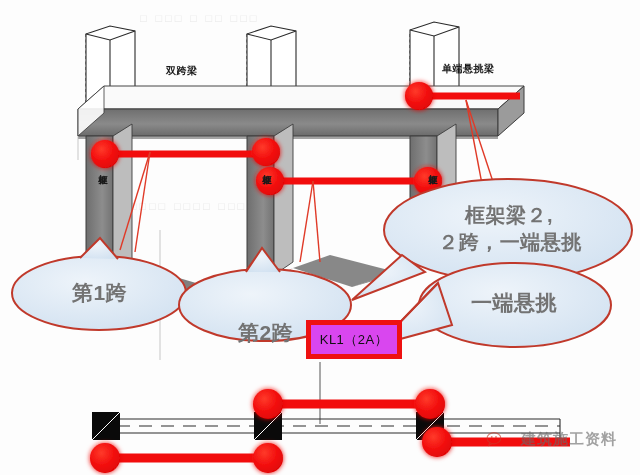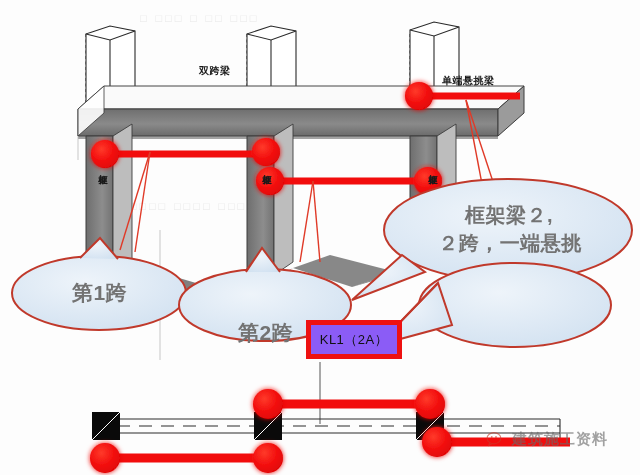--- a/index.html
+++ b/index.html
@@ -51,37 +51,37 @@
     font-weight: bold;
     color: #737373;
     text-align: center;
     white-space: nowrap;
     line-height: 1.18;
     letter-spacing: 0.5px;
   }
   .kl-box {
     position: absolute;
     border: 5px solid #ee1111;
-    background: #8b5cf6;
+    background: #d946ef;
     box-sizing: border-box;
     display: flex;
     align-items: center;
     justify-content: center;
   }
   .kl-text {
     font-size: 13px;
     font-family: "Liberation Sans", "DejaVu Sans", sans-serif;
     color: #111;
     letter-spacing: 0.5px;
   }
   .watermark {
     position: absolute;
     display: flex;
     align-items: center;
-    gap: 5px;
+    gap: 14px;
     opacity: 0.62;
   }
   .wm-text {
     font-size: 15px;
     font-weight: bold;
     color: #6a6a6a;
     letter-spacing: 1px;
   }
   .wm-icon {
     width: 21px;
@@ -262,38 +262,39 @@
       <line x1="437" y1="442" x2="570" y2="442" stroke="#f20d0d" stroke-width="9" stroke-linecap="butt"></line>
 
       <circle cx="105" cy="458" r="15" fill="url(#gBlob)" filter="url(#softGlow)"></circle>
       <circle cx="268" cy="458" r="15" fill="url(#gBlob)" filter="url(#softGlow)"></circle>
       <circle cx="268" cy="404" r="15" fill="url(#gBlob)" filter="url(#softGlow)"></circle>
       <circle cx="430" cy="404" r="15" fill="url(#gBlob)" filter="url(#softGlow)"></circle>
       <circle cx="437" cy="442" r="15" fill="url(#gBlob)" filter="url(#softGlow)"></circle>
     </g>
   </svg>
 
-  <div class="lbl lbl-small" style="left:166px; top:66px;margin-left:33px;">双跨梁</div>
-
-  <div class="lbl lbl-small" style="left:442px; top:64px;margin-top:12px;">单端悬挑梁</div>
+  <div class="lbl lbl-small" style="left:166px; top:66px;">双跨梁</div>
+
+  <div class="lbl lbl-small" style="left:442px; top:64px;">单端悬挑梁</div>
 
   <div class="lbl lbl-vert" style="left:98px; top:168px;">框架柱</div>
 
   <div class="lbl lbl-vert" style="left:262px; top:168px;">框架柱</div>
 
   <div class="lbl lbl-vert" style="left:428px; top:168px;">框架柱</div>
 
   <div class="callout-text" style="left:37px; top:281px; width:125px;">第1跨</div>
 
   <div class="callout-text" style="left:203px; top:293px; width:125px;margin-top:28px;">第2跨</div>
 
   <div class="callout-text" style="left:420px; top:204px; width:178px; font-size:20px;">框架梁２,</div>
 
-  <div class="callout-text" style="left:404px; top:232px; width:212px; font-size:20px;">２跨，一端悬挑</div>
-
+  <div class="callout-text" style="left:404px; top:232px; width:212px; font-size:20px;font-family:Liberation Mono, monospace;">２跨，一端悬挑</div>
+
+  <div class="callout-text" style="left:428px; top:291px; width:172px;">一端悬挑</div>
 
   <div class="kl-box" style="left:306px; top:320px; width:96px; height:39px;">
     <span class="kl-text">KL1（2A）</span>
   </div>
 
   <div class="watermark" style="left:486px; top:430px;">
     <span class="wm-icon">
       <svg viewBox="0 0 24 20" width="21" height="17" xmlns="http://www.w3.org/2000/svg">
         <ellipse cx="9" cy="8.5" rx="8" ry="6.6" fill="none" stroke="#c83c2c" stroke-width="1.3"></ellipse>
         <path d="M4,13 L3,17 L7,14.6" fill="none" stroke="#c83c2c" stroke-width="1.3"></path>

